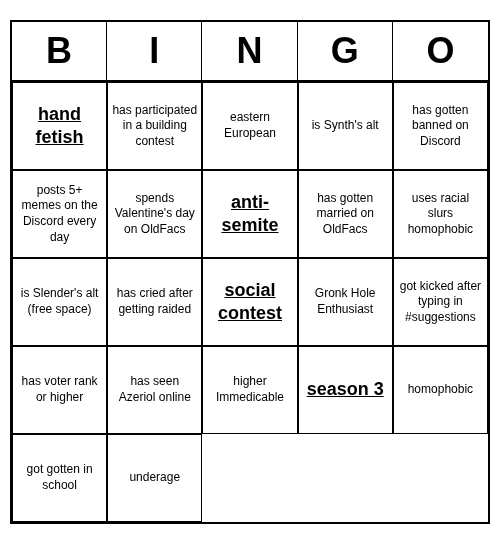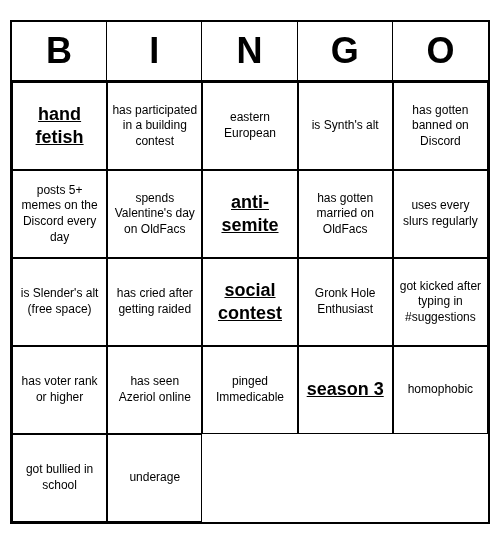--- a/index.html
+++ b/index.html
@@ -68,27 +68,27 @@
   <div class="bingo-grid">
   <div class="bingo-cell large-text">hand fetish</div>
       <div class="bingo-cell">has participated in a building contest</div>
       <div class="bingo-cell">eastern European</div>
       <div class="bingo-cell">is Synth's alt</div>
       <div class="bingo-cell">has gotten banned on Discord</div>
       <div class="bingo-cell">posts 5+ memes on the Discord every day</div>
       <div class="bingo-cell">spends Valentine's day on OldFacs</div>
       <div class="bingo-cell large-text">anti-semite</div>
       <div class="bingo-cell">has gotten married on OldFacs</div>
-      <div class="bingo-cell">uses every slurs regularly</div>
+      <div class="bingo-cell">uses racial slurs homophobic</div>
       <div class="bingo-cell">is Slender's alt (free space)</div>
       <div class="bingo-cell">has cried after getting raided</div>
       <div class="bingo-cell large-text">social contest</div>
       <div class="bingo-cell">Gronk Hole Enthusiast</div>
       <div class="bingo-cell">got kicked after typing in #suggestions</div>
       <div class="bingo-cell">has voter rank or higher</div>
       <div class="bingo-cell">has seen Azeriol online</div>
-      <div class="bingo-cell">pinged Immedicable</div>
+      <div class="bingo-cell">higher Immedicable</div>
       <div class="bingo-cell large-text">season 3</div>
       <div class="bingo-cell">homophobic</div>
-      <div class="bingo-cell">got bullied in school</div>
+      <div class="bingo-cell">got gotten in school</div>
       <div class="bingo-cell">underage</div>
     </div>
 </div>
 
 </body></html>

